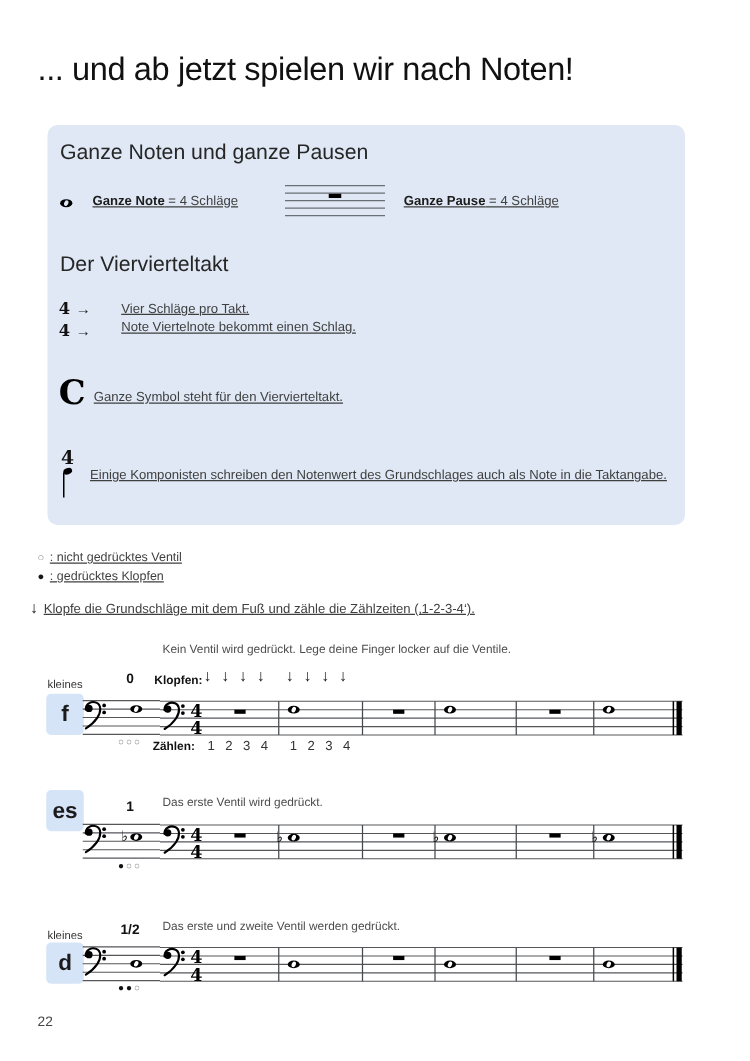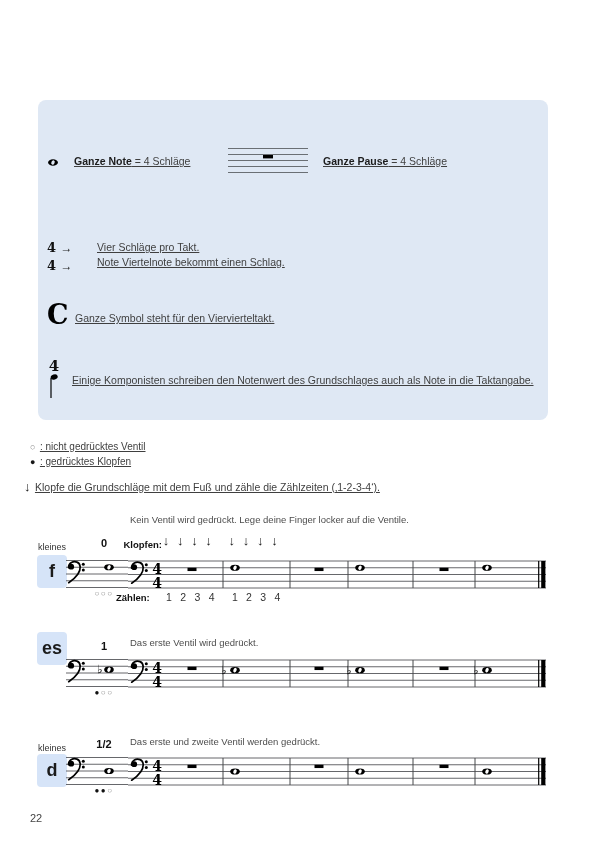--- a/index.html
+++ b/index.html
@@ -36,42 +36,45 @@
   
   text.ts{font-family:"DejaVu Serif",serif;font-weight:bold;font-size:14px;text-anchor:middle;fill:#000;}
   text.flat{font-family:"DejaVu Sans",sans-serif;font-size:11.5px;fill:#000;}
   #page-number{left:30px;top:812px;font-size:11px;color:#444;}
 </style>
 </head>
 <body>
 
 <div id="page">
 
+  <div id="title" class="abs">... und ab jetzt spielen wir nach Noten!</div>
 
   <div id="panel" class="abs">
+    <div class="abs panel-h" style="left:10px;top:12px;">Ganze Noten und ganze Pausen</div>
 
     <svg class="abs" style="left:7px;top:57px;" width="16" height="11">
       <ellipse cx="8" cy="5.5" rx="4.9" ry="3.2" fill="#000"></ellipse>
       <ellipse cx="8" cy="5.5" rx="1.6" ry="2.3" fill="#dfe8f4" transform="rotate(25 8 5.5)"></ellipse>
     </svg>
     <div class="abs body-txt" style="left:36px;top:55px;">
       <span class="bold-term">Ganze Note</span><span> = 4 Schläge</span>
     </div>
     <svg class="abs" style="left:190px;top:46px;" width="80" height="29">
       <line x1="0" y1="2.5" x2="80" y2="2.5" stroke="#6a6f74" stroke-width="1"></line>
       <line x1="0" y1="8.5" x2="80" y2="8.5" stroke="#6a6f74" stroke-width="1"></line>
       <line x1="0" y1="14.5" x2="80" y2="14.5" stroke="#6a6f74" stroke-width="1"></line>
       <line x1="0" y1="20.5" x2="80" y2="20.5" stroke="#6a6f74" stroke-width="1"></line>
       <line x1="0" y1="26.5" x2="80" y2="26.5" stroke="#6a6f74" stroke-width="1"></line>
       <rect x="35" y="9" width="10" height="3.4" fill="#000"></rect>
     </svg>
     <div class="abs body-txt" style="left:285px;top:55px;">
       <span class="bold-term">Ganze Pause</span><span> = 4 Schläge</span>
     </div>
 
+    <div class="abs panel-h" style="left:10px;top:102px;">Der Viervierteltakt</div>
 
     <div class="abs" style="left:9px;top:138px;">
       <div><span class="ts4">4</span>
            <span class="arr">→</span></div>
       <div><span class="ts4">4</span>
            <span class="arr">→</span></div>
     </div>
     <div class="abs body-txt" style="left:59px;top:141px;">Vier Schläge pro Takt.</div>
     <div class="abs body-txt" style="left:59px;top:156px;">Note Viertelnote bekommt einen Schlag.</div>
 
@@ -157,21 +160,21 @@
         <ellipse cx="107" cy="11.75" rx="1.6" ry="2.3" fill="#fff" transform="rotate(25 107 11.75)"></ellipse>
         <rect x="186.5" y="11.75" width="9" height="3.3" fill="#000"></rect>
         <ellipse cx="232" cy="11.75" rx="4.8" ry="3.1" fill="#000"></ellipse>
         <ellipse cx="232" cy="11.75" rx="1.6" ry="2.3" fill="#fff" transform="rotate(25 232 11.75)"></ellipse>
         <rect x="311.5" y="11.75" width="9" height="3.3" fill="#000"></rect>
         <ellipse cx="359" cy="11.75" rx="4.8" ry="3.1" fill="#000"></ellipse>
         <ellipse cx="359" cy="11.75" rx="1.6" ry="2.3" fill="#fff" transform="rotate(25 359 11.75)"></ellipse>
         <line x1="410.7" y1="5" x2="410.7" y2="32" stroke="#000" stroke-width="1.2"></line>
         <rect x="413.2" y="5" width="4.2" height="27" fill="#000"></rect>
       </svg>
-    <div class="abs klab" style="left:116px;top:592px;width:46px;text-align:left;">Zählen:</div>
+    <div class="abs klab" style="left:116px;top:592px;width:46px;text-align:center;">Zählen:</div>
     <div class="abs" style="left:0;top:591px;width:600px;height:16px;" id="counts-0">
         <span class="count" style="left: 163px;">1</span>
         <span class="count" style="left: 177.2px;">2</span>
         <span class="count" style="left: 191.4px;">3</span>
         <span class="count" style="left: 205.6px;">4</span>
         <span class="count" style="left: 228.8px;">1</span>
         <span class="count" style="left: 243px;">2</span>
         <span class="count" style="left: 257.2px;">3</span>
         <span class="count" style="left: 271.4px;">4</span>
       </div>

